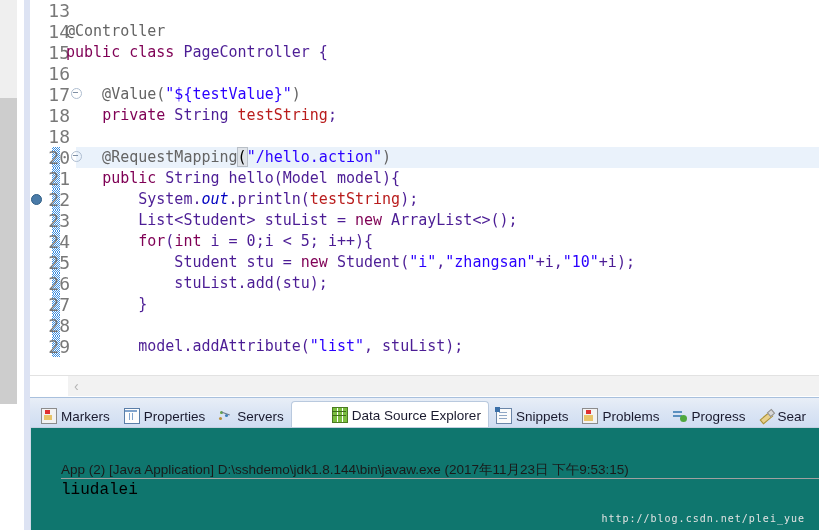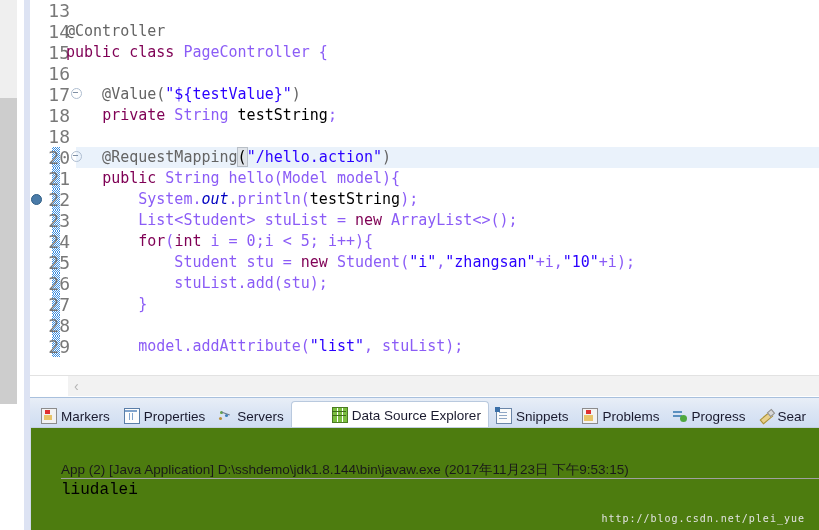--- a/index.html
+++ b/index.html
@@ -71,23 +71,23 @@
     background-size:2px 2px;
     background-position:0 0,1px 1px;
   }
   .codetext{
     position:absolute;left:36px;top:0;height:21px;white-space:pre;
   }
   
   .kw{color:#7f0055;font-weight:normal;}
   .str{color:#2a00ff;}
   .ann{color:#646464;}
-  .fld{color:#000000;}
+  .fld{color:#b91c1c;}
   .stat{color:#0000c0;font-style:italic;}
-  .pl{color:#8b5cf6;}
+  .pl{color:#4c1d95;}
   .brkt{background:#dfe3e8;outline:1px solid #b8bfc7;}
   
   #hscroll{
     position:absolute;left:30px;top:375px;right:0;height:20px;
     background:#f2f2f2;border-top:1px solid #e2e2e2;
   }
   #hscroll-left-box{
     position:absolute;left:0;top:0;width:38px;height:20px;background:#ffffff;
   }
   #hscroll-arrow{
@@ -140,21 +140,21 @@
   .ic-prob{background:#f2f2f2;border:1px solid #8c8c8c;}
   .ic-prob::before{content:"";position:absolute;left:3px;top:1px;width:5px;height:4px;background:#e03030;}
   .ic-prob::after{content:"";position:absolute;left:1px;top:6px;width:9px;height:6px;background:#e8c468;}
   .ic-prog::before{content:"";position:absolute;left:0px;top:2px;width:9px;height:2px;background:#5a8fbf;box-shadow:0 4px 0 #5a8fbf;}
   .ic-prog::after{content:"";position:absolute;left:7px;top:6px;width:7px;height:7px;border-radius:50%;background:#4fa83f;}
   .ic-search::before{content:"";position:absolute;left:1px;top:6px;width:11px;height:4px;background:#e8d08a;border:1px solid #a8903a;transform:rotate(-40deg);}
   .ic-search::after{content:"";position:absolute;left:9px;top:1px;width:4px;height:4px;background:#d8d8d8;border:1px solid #909090;transform:rotate(-40deg);}
   
   #console{
     position:absolute;left:30px;top:427px;right:0;bottom:0;
-    background:#4d7c0f;
+    background:#0f766e;
     border-left:1px solid #cfd9e8;
   }
   #console-top-border{
     position:absolute;left:0;top:0;right:0;height:1px;background:#c3cfe0;
   }
   #console-launch{
     position:absolute;left:30px;top:34px;
     font-size:13.5px;color:#1a1a1a;
     white-space:nowrap;
   }

